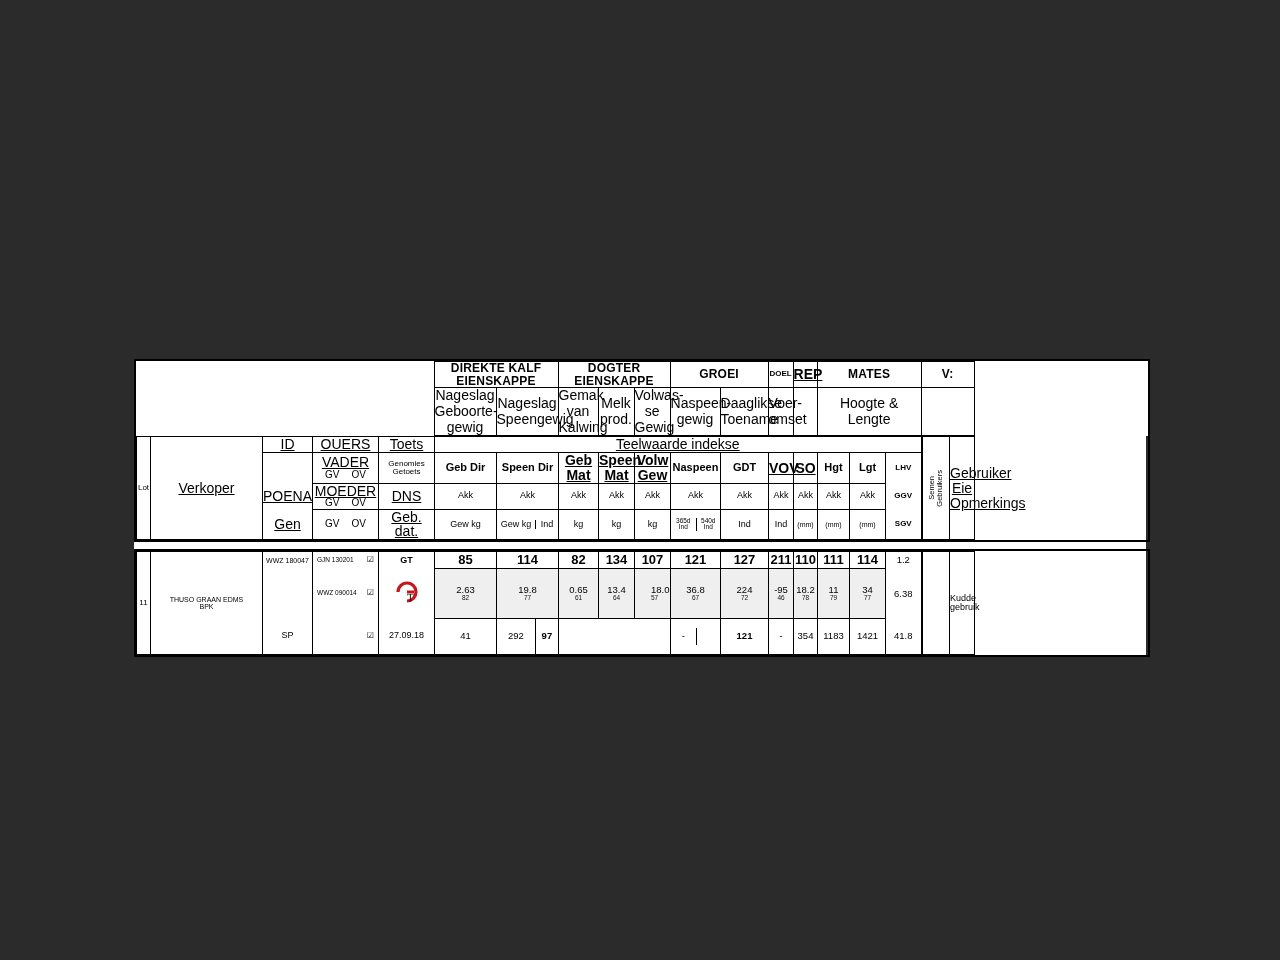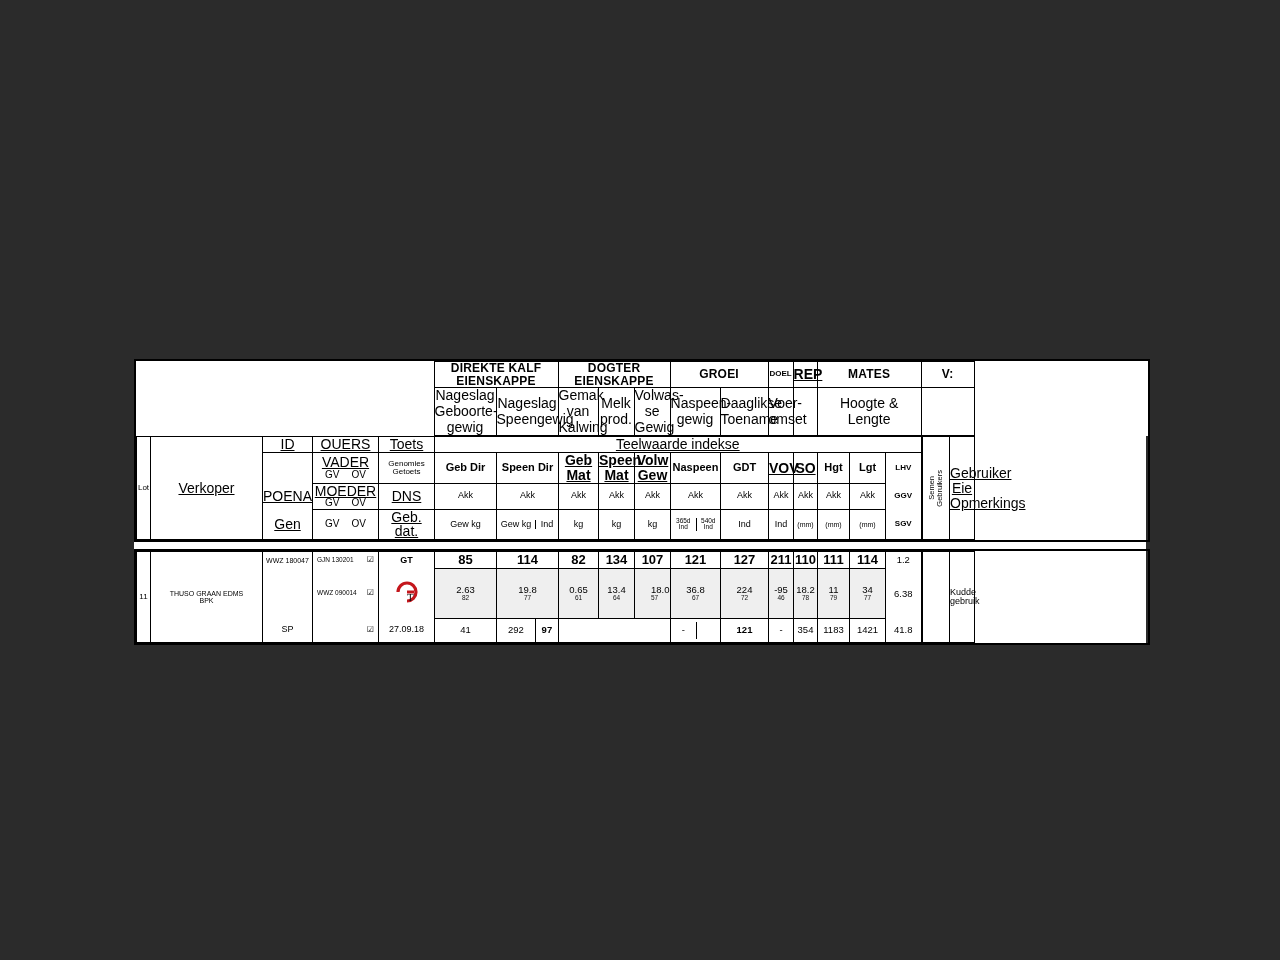--- a/index.html
+++ b/index.html
@@ -455,21 +455,21 @@
       <td class="f9 nb-t"><span>SP</span></td>
       <td class="nb-t" style="padding:0">
         <div style="display:flex;align-items:center;justify-content:flex-end;padding:0 4px">
           <span class="chk">☑</span>
         </div>
       </td>
       <td class="f9 nb-t"><span>27.09.18</span></td>
 
       <td class="v-bot"><span>41</span></td>
       <td style="padding:0">
-        <table style="width:100%;border-collapse:collapse;height:23px">
+        <table style="width:100%;border-collapse:collapse;height:35px">
           <tbody>
                   <tr>
             <td class="v-bot nb-t nb-b nb-l" style="width:62%"><span>292</span></td>
             <td class="v-bot b nb-t nb-b nb-r"><span>97</span></td>
           </tr>
         </tbody>
               </table>
       </td>
       <td class="v-bot nb-r"></td>
       <td class="v-bot nb-l nb-r"></td>

